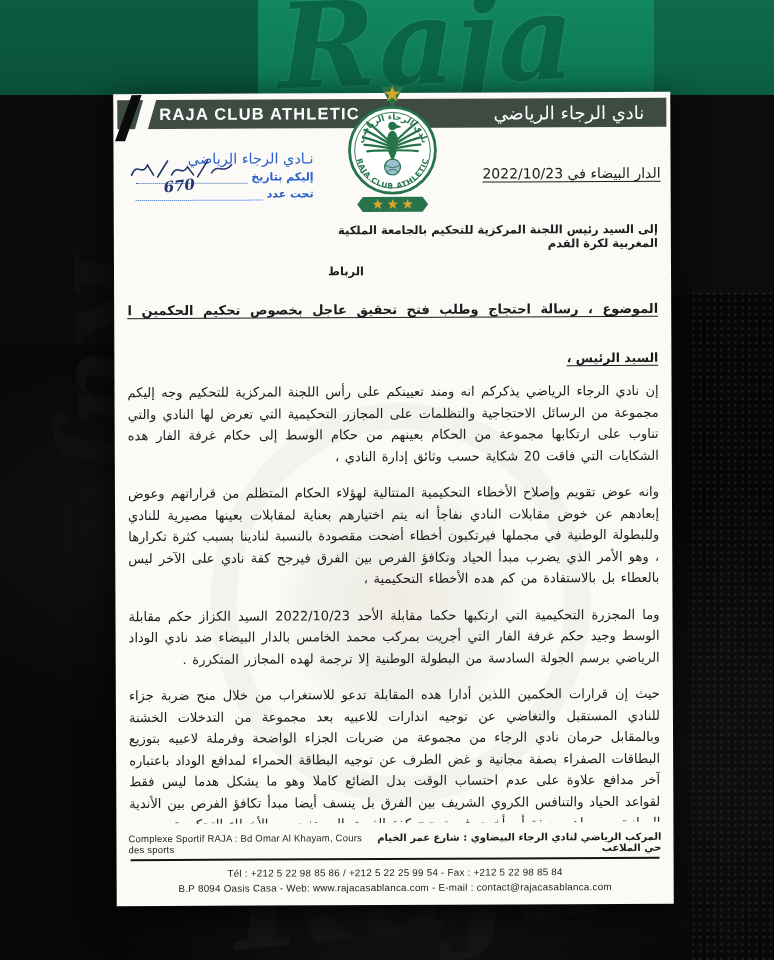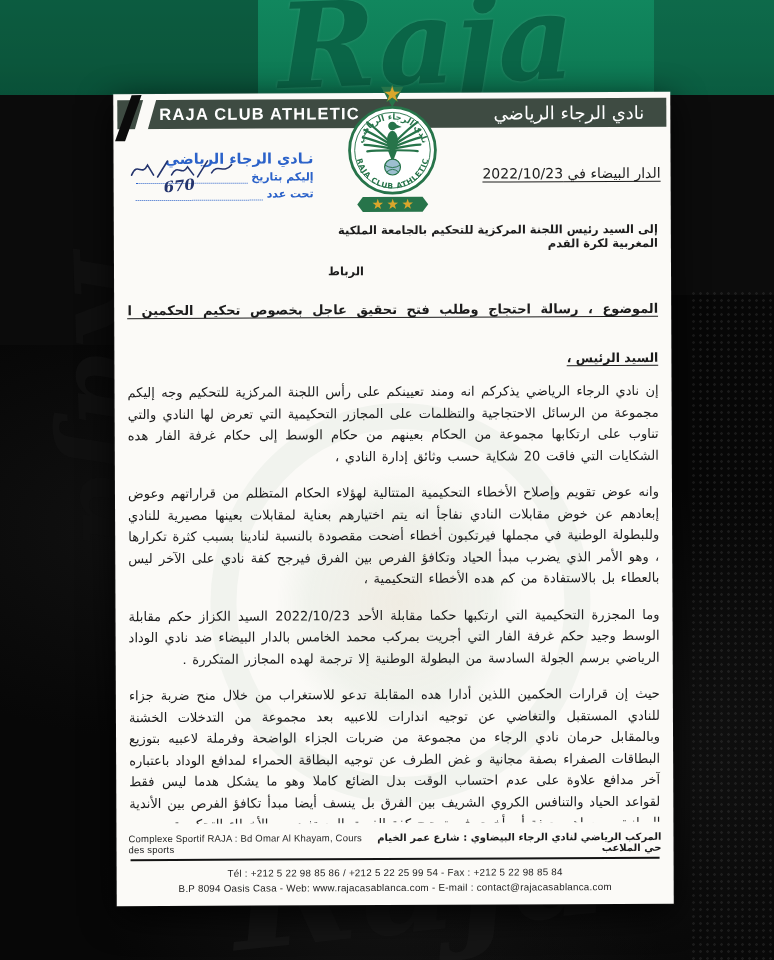--- a/index.html
+++ b/index.html
@@ -49,21 +49,21 @@
       transform:skewX(-20deg); }
   .band-wedge { position:absolute; left:21px; top:-2px; width:13px; height:38px; background:#fbfaf7;
       transform:skewX(-16deg); }
 
   
   .crest { position:absolute; left:50%; top:-10px; width:112px; height:142px; margin-left:-56px; }
   .crest svg { width:112px; height:142px; display:block; }
 
   
   .stamp { position:absolute; left:22px; top:57px; width:178px; direction:rtl; color:#2b62c9; }
-  .stamp .club { font-size:14.5px; font-weight:bold; white-space:nowrap; }
+  .stamp .club { font-size:14.5px; font-weight:normal; white-space:nowrap; }
   .stamp .row { display:flex; align-items:flex-end; gap:4px; margin-top:4px; font-size:11px; font-weight:bold; }
   .stamp .dots { display:inline-block; height:13px; border-bottom:1.6px dotted #2b62c9; flex:1; position:relative; }
   .scribble { position:absolute; left:-8px; top:-16px; }
   .hand-number { position:absolute; left:28px; top:-11px; font-family:"DejaVu Serif", serif; font-style:italic;
       font-size:15px; color:#24346d; transform:rotate(-6deg); font-weight:bold; }
 
   
   .date-line { position:absolute; right:10px; top:73px; direction:rtl; font-size:14px; color:#1c1c1c;
       text-decoration:underline; text-underline-offset:3px; }
 

